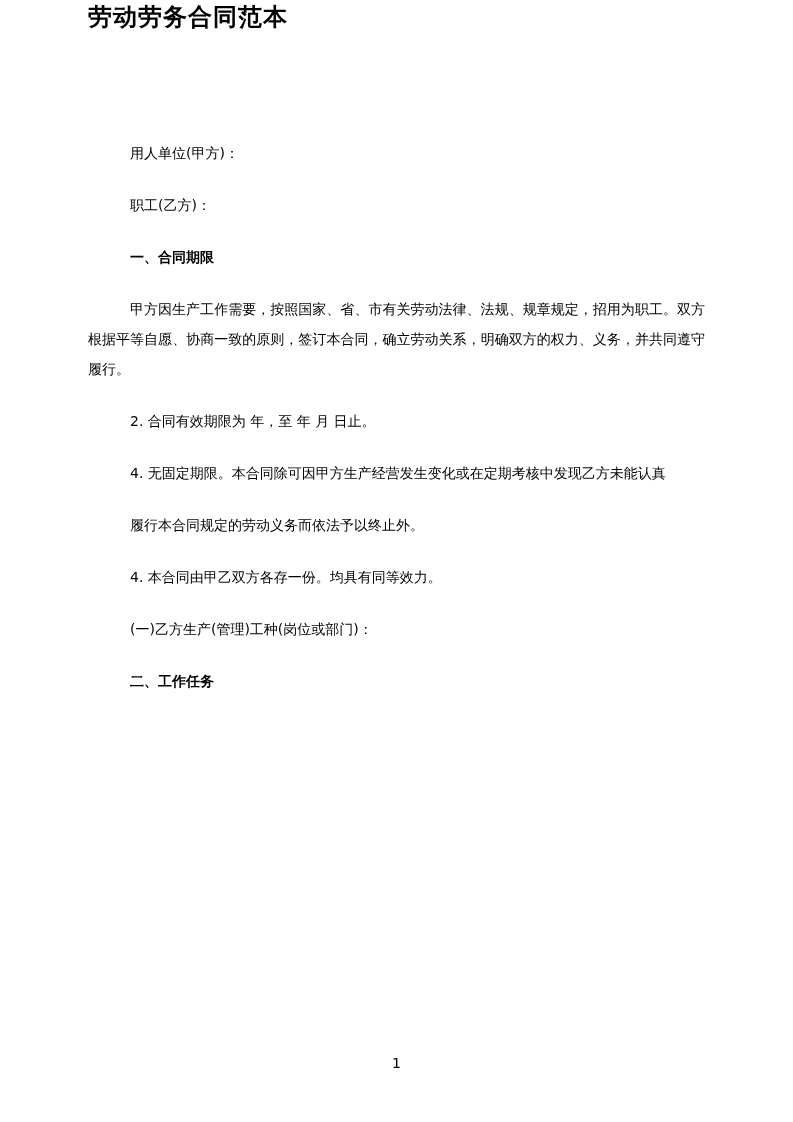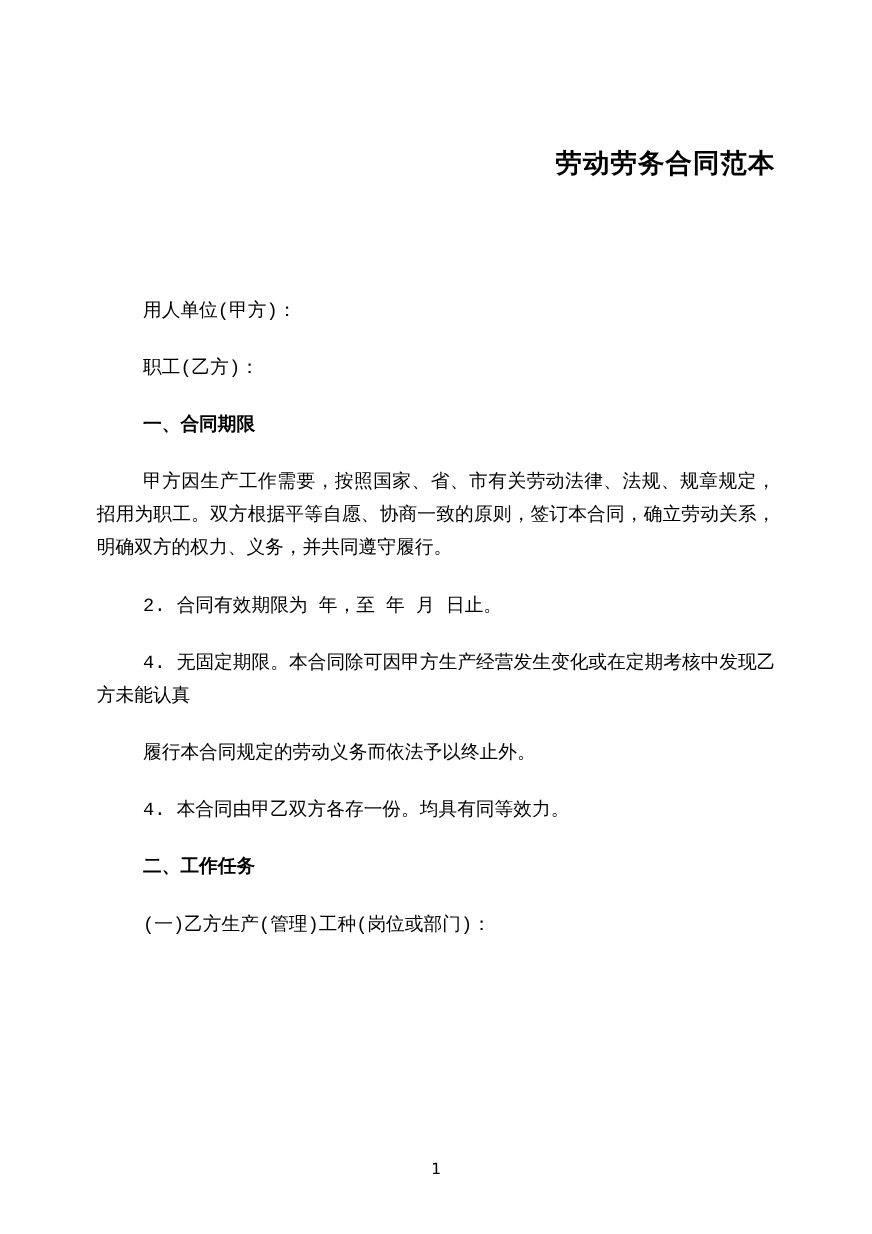--- a/index.html
+++ b/index.html
@@ -23,37 +23,35 @@
   .doc-body {
     position: absolute;
     left: 0;
     top: 0;
     width: 793px;
     padding: 0 88px;
     box-sizing: border-box;
   }
   .doc-title {
     margin: 0;
-    padding-top: 131px;
     font-size: 24px;
     font-weight: bold;
     line-height: 34px;
-    text-align: right;
+    text-align: left;
     letter-spacing: 1px;
   }
   .spacer-after-title {
     height: 104px;
   }
   .para {
-    font-size: 17px;
+    font-size: 14px;
     line-height: 30px;
     margin: 0 0 22px 0;
     text-align: justify;
     text-justify: inter-ideograph;
-    font-family: Liberation Mono, monospace;
   }
   .indent-1 {
     text-indent: 0;
     padding-left: 42px;
   }
   .body-para {
     padding-left: 0;
     text-indent: 42px;
   }
   .heading-para {
@@ -87,19 +85,19 @@
     <div class="spacer-after-title"></div>
 
     <p class="para indent-1">用人单位(甲方)：</p>
     <p class="para indent-1">职工(乙方)：</p>
     <p class="para heading-para">一、合同期限</p>
     <p class="para body-para">甲方因生产工作需要，按照国家、省、市有关劳动法律、法规、规章规定，招用为职工。双方根据平等自愿、协商一致的原则，签订本合同，确立劳动关系，明确双方的权力、义务，并共同遵守履行。</p>
     <p class="para list-para">2. 合同有效期限为  年，至  年  月  日止。</p>
     <p class="para body-para">4. 无固定期限。本合同除可因甲方生产经营发生变化或在定期考核中发现乙方未能认真</p>
     <p class="para no-indent">履行本合同规定的劳动义务而依法予以终止外。</p>
     <p class="para list-para">4. 本合同由甲乙双方各存一份。均具有同等效力。</p>
+    <p class="para list-para">(一)乙方生产(管理)工种(岗位或部门)：</p>
     <p class="para heading-para">二、工作任务</p>
-    <p class="para list-para">(一)乙方生产(管理)工种(岗位或部门)：</p>
 
   </div>
 
   <div class="page-number">1</div>
 </div>
 
 </body></html>

